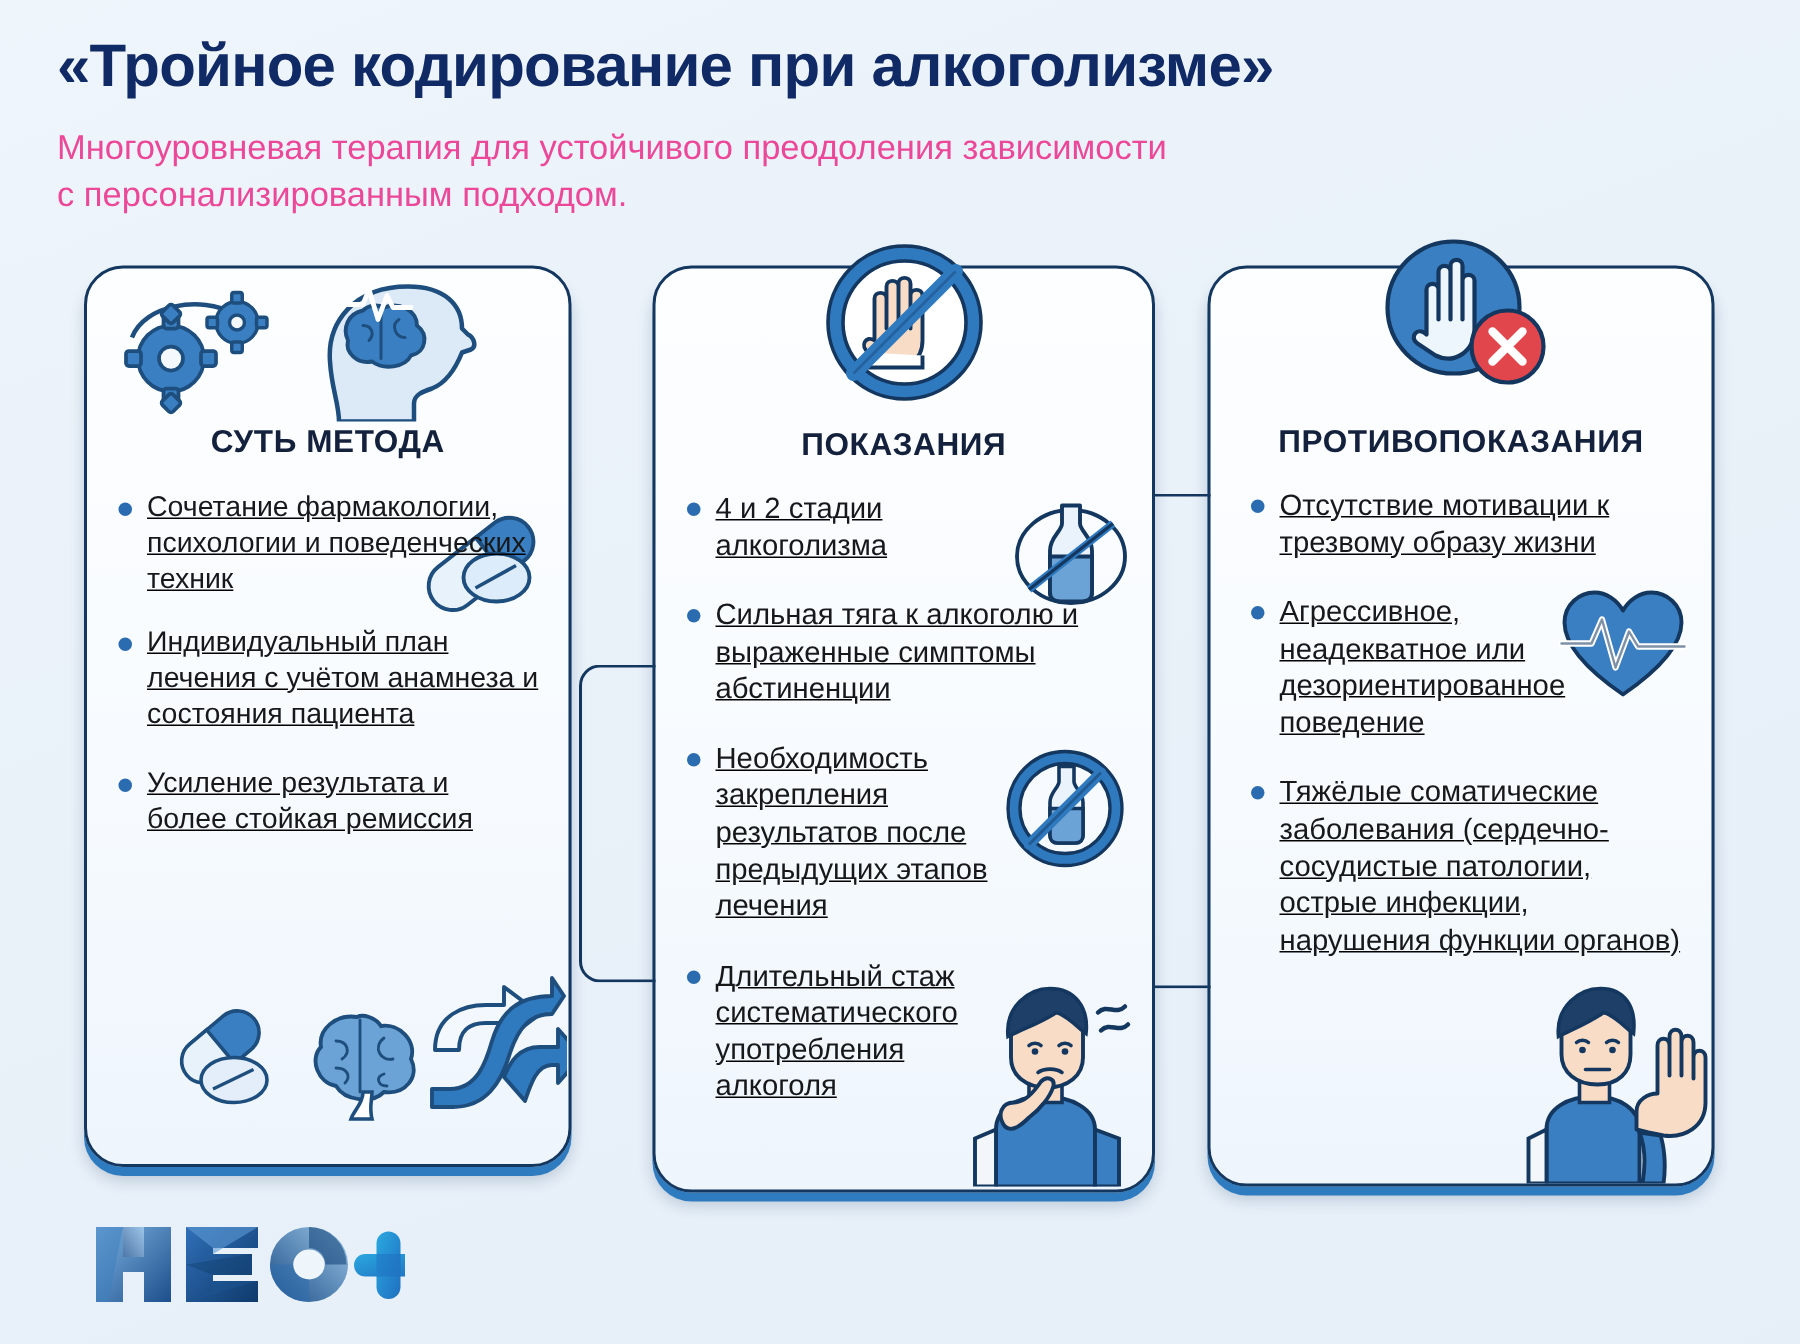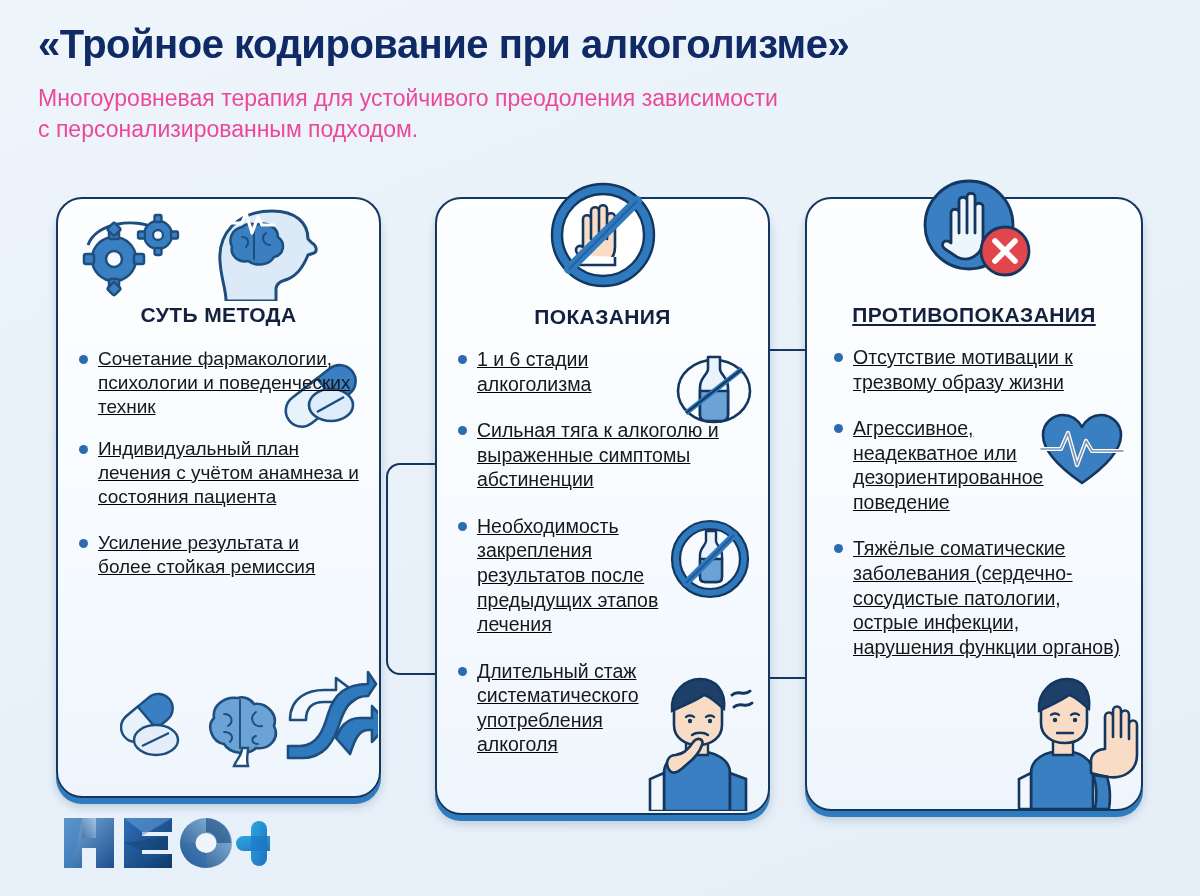--- a/index.html
+++ b/index.html
@@ -28,21 +28,21 @@
     margin-top: 16px;
     font-size: 23px;
     color: #ec4899;
     line-height: 1.35;
     max-width: 1100px;
   }
 
   
   .cards {
     position: absolute;
-    top: 197px; left: 0;
+    top: 177px; left: 0;
     width: 1200px; height: 620px;
   }
 
   .card {
     position: absolute;
     top: 0;
     background: linear-gradient(180deg, #fdfeff 0%, #f7fbff 55%, #eef5fc 100%);
     border: 2.5px solid #14375f;
     border-radius: 26px;
     box-shadow: 0 6px 0 0 #2f7bbf, 0 9px 10px rgba(20,55,95,0.20);
@@ -77,21 +77,21 @@
 
   .card-title {
     text-align: center;
     font-size: 21px;
     font-weight: bold;
     color: #14213d;
     letter-spacing: 0.4px;
   }
   .card-1 .card-title { padding-top: 104px; }
   .card-2 .card-title { padding-top: 106px; }
-  .card-3 .card-title { padding-top: 104px; text-decoration: underline; }
+  .card-3 .card-title { padding-top: 104px; }
 
   .bullets { margin-top: 20px; position: relative; z-index: 3; text-decoration: underline; }
   .bullet {
     position: relative;
     padding-left: 22px;
     margin-bottom: 18px;
     font-size: 19px;
     line-height: 1.26;
     color: #17181a;
   }
@@ -253,21 +253,21 @@
             <path d="M34 78 L34 88 L70 88 L70 80" fill="#ffffff" stroke="#14375f" stroke-width="2.6"></path>
           </g>
           <line x1="24" y1="92" x2="92" y2="24" stroke="#2f79bf" stroke-width="10" stroke-linecap="round"></line>
           <line x1="24" y1="92" x2="92" y2="24" stroke="#14375f" stroke-width="1.8" stroke-dasharray="0" opacity="0.35"></line>
         </svg>
       </div>
 
       <div class="card-title">ПОКАЗАНИЯ</div>
 
       <div class="bullets" style="margin-top:18px;">
-        <div class="bullet" style="max-width:178px;">1 и 6 стадии алкоголизма</div>
+        <div class="bullet" style="max-width:178px;">4 и 2 стадии алкоголизма</div>
         <div class="bullet" style="max-width:292px;margin-top:22px;">Сильная тяга к алкоголю и выраженные симптомы абстиненции</div>
         <div class="bullet" style="max-width:225px;margin-top:22px;">Необходимость закрепления результатов после предыдущих этапов лечения</div>
         <div class="bullet" style="max-width:218px;margin-top:22px;">Длительный стаж систематического употребления алкоголя</div>
       </div>
 
       <div class="art" style="right:10px; top:148px;">
         <svg width="88" height="82" viewBox="0 0 88 82">
           <ellipse cx="44" cy="44" rx="36" ry="31" fill="none" stroke="#14375f" stroke-width="2.6"></ellipse>
           <g>
             <path d="M38 10 L50 10 L50 22 C50 27, 58 31, 58 40 L58 68 C58 72, 55 74, 51 74

